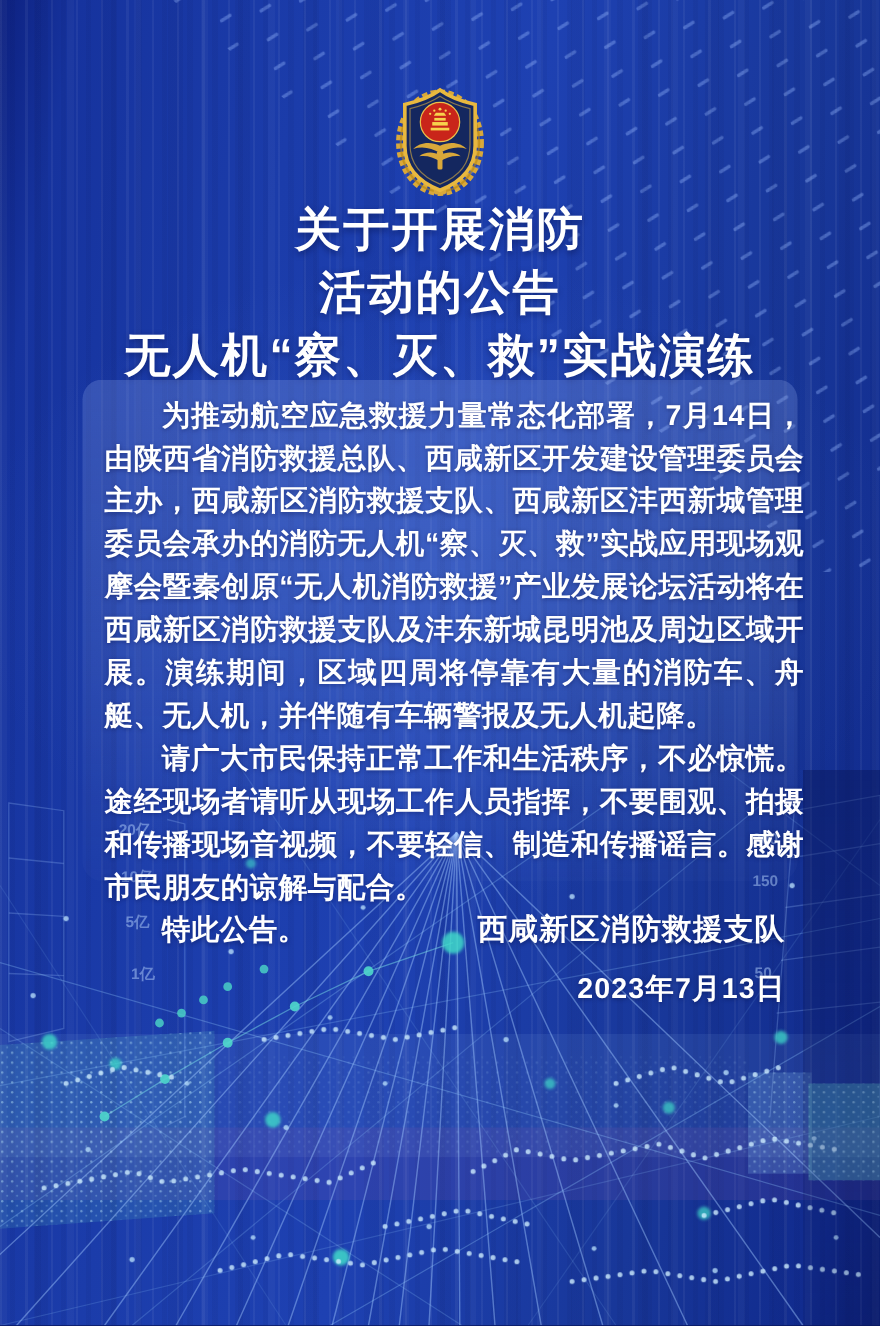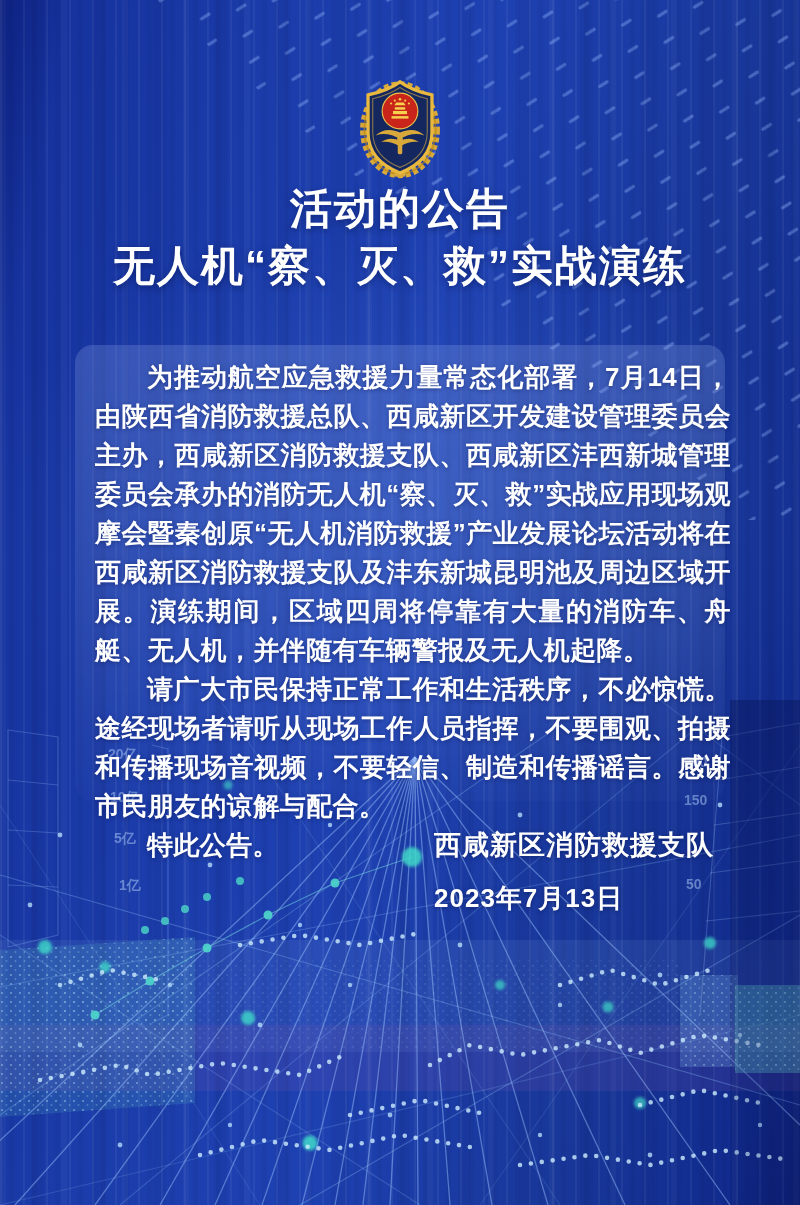--- a/index.html
+++ b/index.html
@@ -29,21 +29,21 @@
     position:absolute;left:75px;top:345px;width:650px;height:456px;border-radius:18px;
     background:linear-gradient(180deg, rgba(145,170,235,.26) 0%, rgba(145,170,235,.14) 55%, rgba(145,170,235,.03) 100%);
   }
   .content{
     position:absolute;left:83px;top:358px;width:636px;
     font-size:26px;font-weight:700;line-height:39px;letter-spacing:.4px;
     text-shadow:0 1px 4px rgba(0,10,60,.4);
     margin-left:12px;
   }
   .content p{margin:0;text-indent:2em;text-align:justify;}
-  .sig-block{position:absolute;right:86px;top:827px;text-align:left;
+  .sig-block{position:absolute;right:86px;top:827px;text-align:right;
     font-weight:800;text-shadow:0 1px 4px rgba(0,10,60,.45);}
   .sig-line{font-size:27px;letter-spacing:1px;}
   .date-line{font-size:26px;margin-top:18px;letter-spacing:1px;}
   .bg-label{font-family:"Liberation Sans",sans-serif;font-size:14px;font-weight:700;
     fill:rgba(185,215,255,.48);}
 </style>
 </head>
 <body>
 
 <div class="poster">
@@ -237,20 +237,21 @@
       <g fill="#d9a83a">
         <path d="M50,63 C40,58 30,60 24,66 C33,63 42,65 50,70 C58,65 67,63 76,66 C70,60 60,58 50,63 Z"></path>
         <path d="M50,72 C43,68 35,69 30,73 C37,72 44,74 50,78 C56,74 63,72 70,73 C65,69 57,68 50,72 Z"></path>
         <rect x="47.6" y="74" width="4.8" height="12" rx="1.5"></rect>
         <circle cx="50" cy="71" r="3.2"></circle>
       </g>
     </svg>
   </div>
 
   <div class="title">
+    <div>关于开展消防</div>
     <div>活动的公告</div>
     <div>无人机“察、灭、救”实战演练</div>
   </div>
 
   <div class="panel"></div>
   <div class="content">
     <p>为推动航空应急救援力量常态化部署，7月14日，由陕西省消防救援总队、西咸新区开发建设管理委员会主办，西咸新区消防救援支队、西咸新区沣西新城管理委员会承办的消防无人机“察、灭、救”实战应用现场观摩会暨秦创原“无人机消防救援”产业发展论坛活动将在西咸新区消防救援支队及沣东新城昆明池及周边区域开展。演练期间，区域四周将停靠有大量的消防车、舟艇、无人机，并伴随有车辆警报及无人机起降。</p>
     <p>请广大市民保持正常工作和生活秩序，不必惊慌。途经现场者请听从现场工作人员指挥，不要围观、拍摄和传播现场音视频，不要轻信、制造和传播谣言。感谢市民朋友的谅解与配合。</p>
     <p>特此公告。</p>
   </div>

